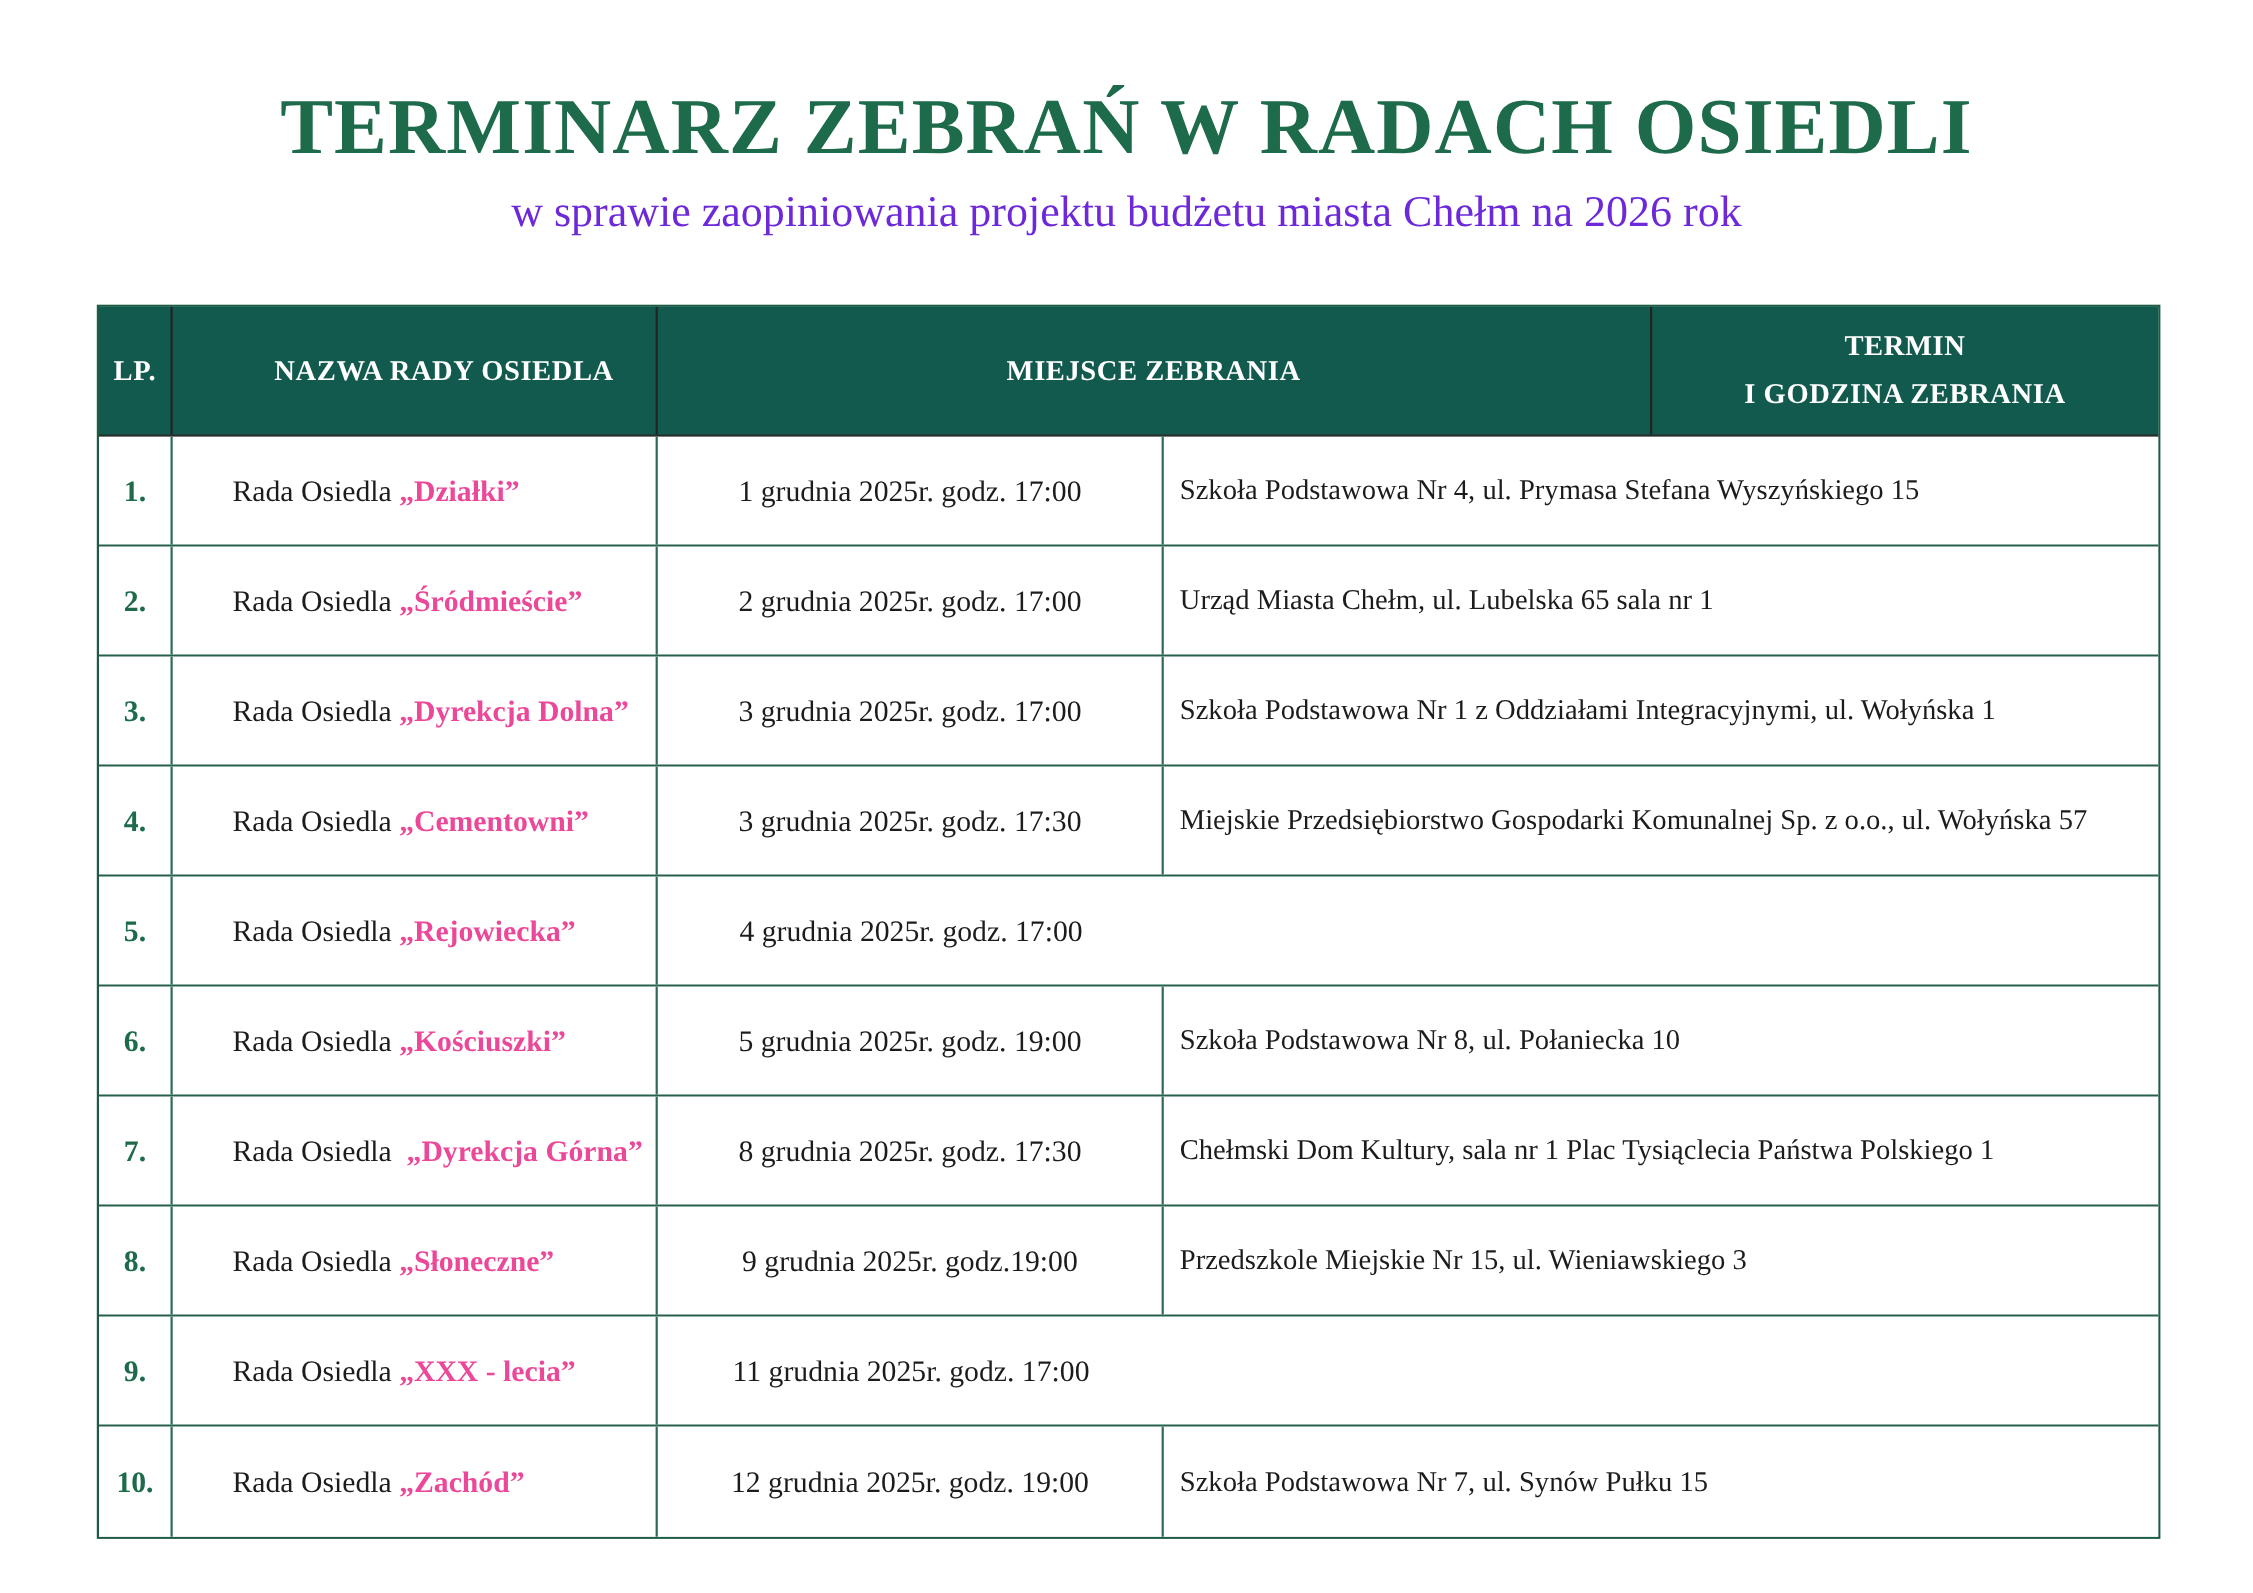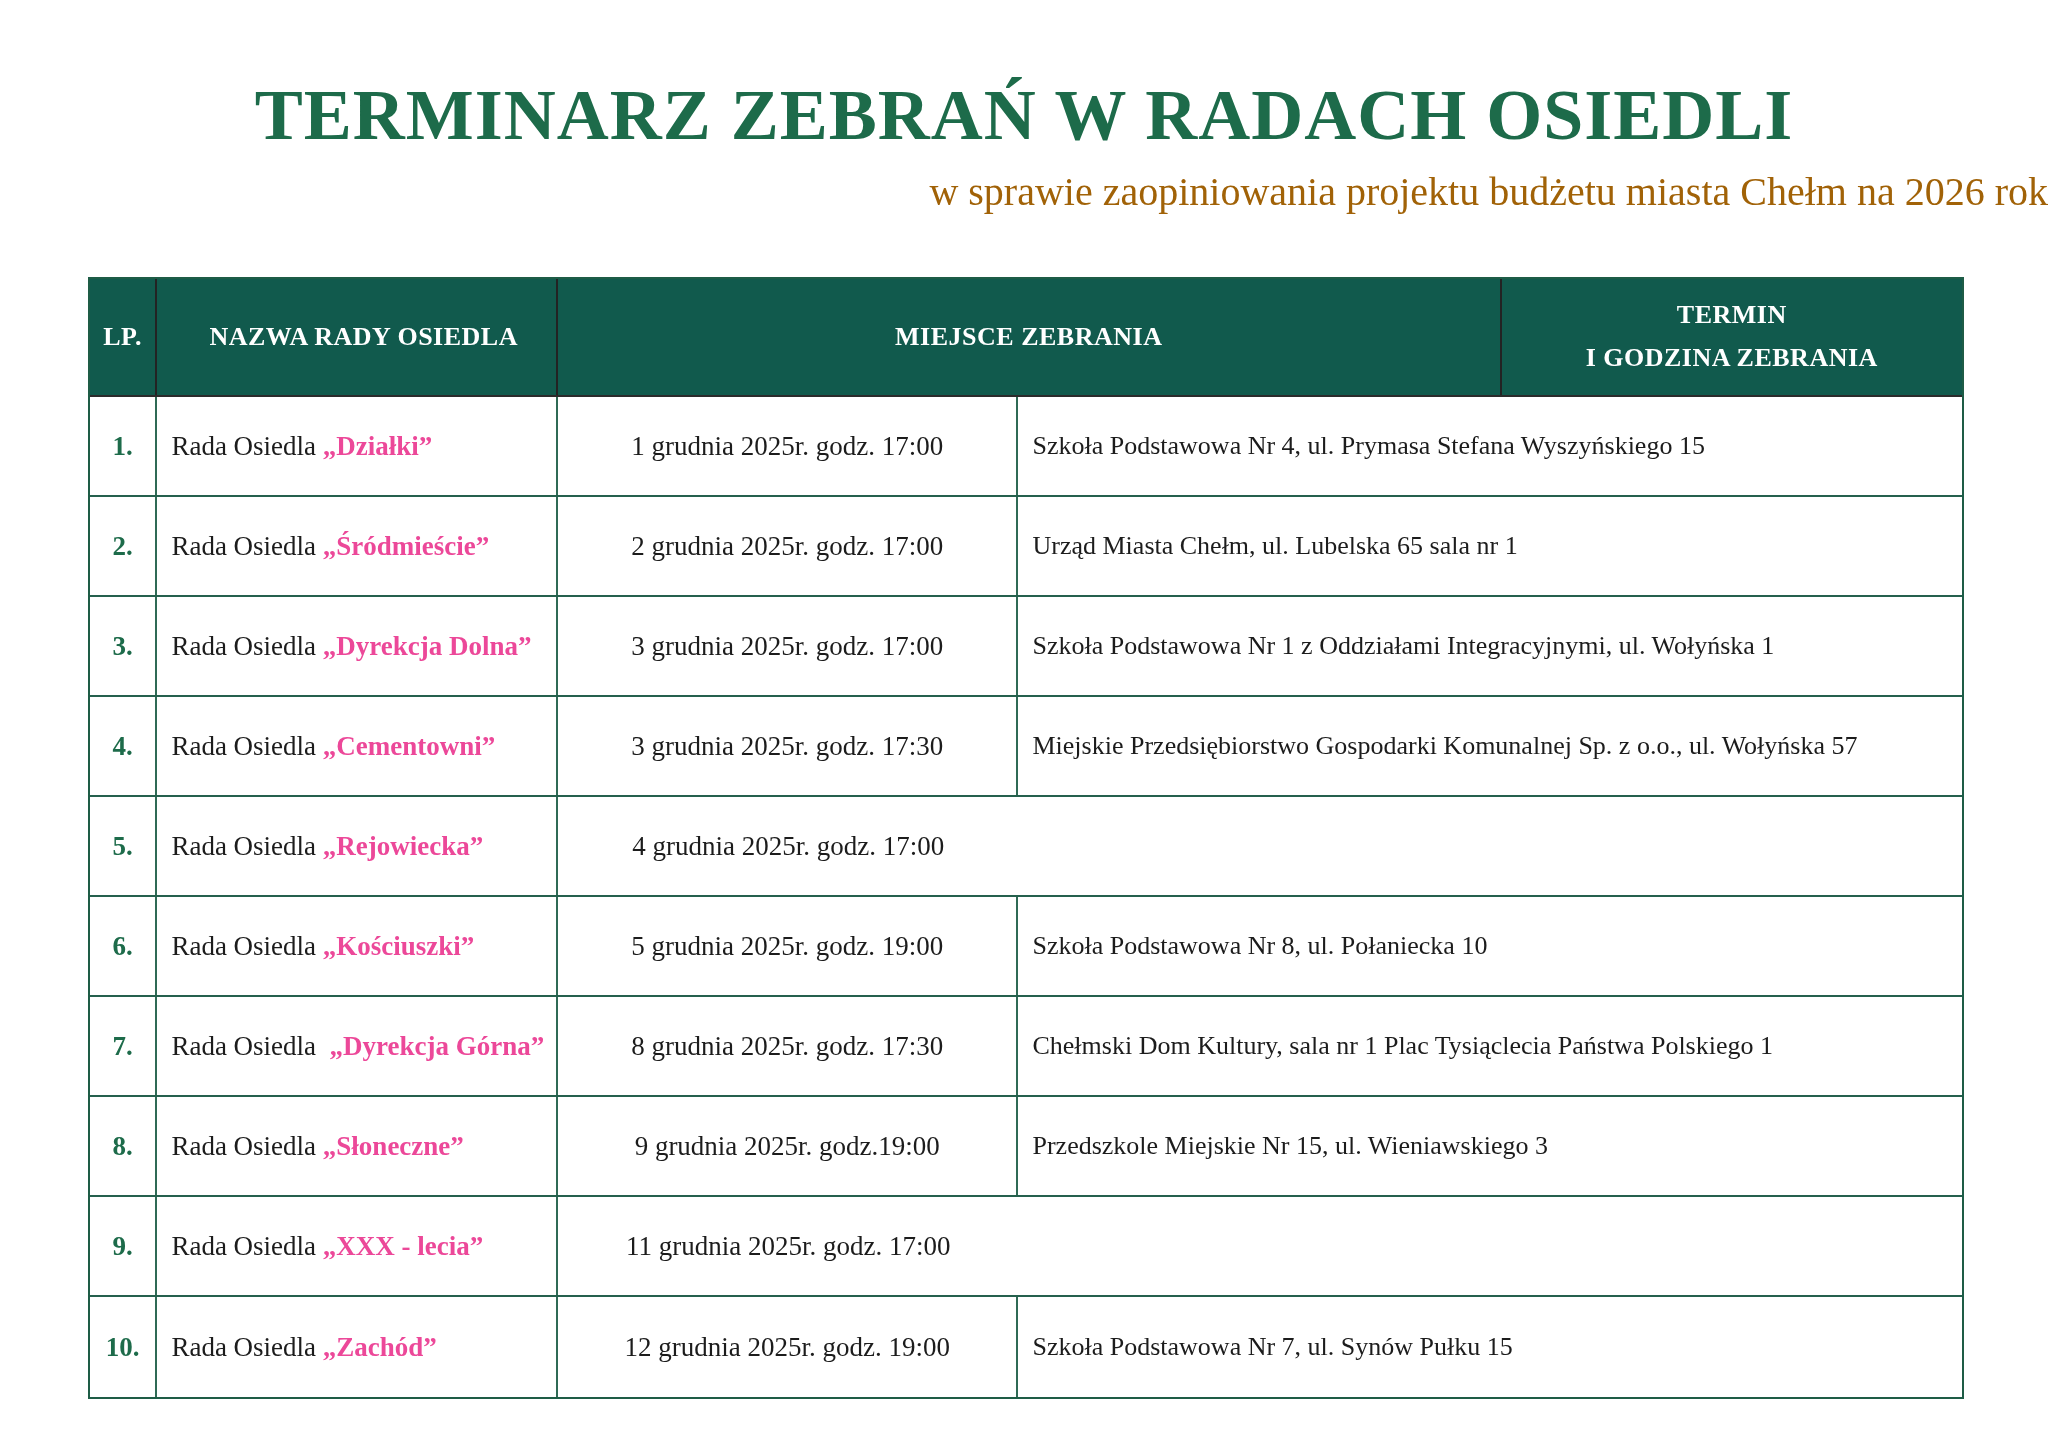--- a/index.html
+++ b/index.html
@@ -16,23 +16,22 @@
     margin-top:78px;
     font-size:72px;
     font-weight:bold;
     color:#1d6b4a;
     letter-spacing:1px;
     line-height:1.05;
   }
   .subtitle{
     margin-top:16px;
     font-size:40px;
-    color:#a16207;
+    color:#6d28d9;
     line-height:1.1;
-    text-align:right;
   }
   .schedule{
     position:absolute;
     left:88px; top:277px;
     width:1876px;
     border:2px solid #1e5c46;
     box-sizing:border-box;
     background:#fff;
   }
   .thead{
@@ -66,21 +65,21 @@
   .tr:last-child{border-bottom:none;}
   .td{
     display:flex;align-items:center;
     font-size:27px;
     border-right:2px solid #2f6a55;
     box-sizing:border-box;
     overflow:hidden;
   }
   .td:last-child{border-right:none;}
   .col-lp{width:3.6%;justify-content:center;}
-  .col-name{width:21.4%;padding-left:14px;}
+  .col-name{width:21.4%;padding-left:14px;margin-left:40px;}
   .col-date{width:24.6%;justify-content:center;text-align:center;}
   .col-place{flex:1;padding-left:14px;font-size:26px;white-space:nowrap;}
   .lp-num{color:#1d6b4a;font-weight:bold;}
   .name-prefix{white-space:pre-wrap;}
   .council-name{color:#ec4899;font-weight:bold;white-space:pre-wrap;}
 </style>
 </head>
 <body>
 
 <div class="page-head">

